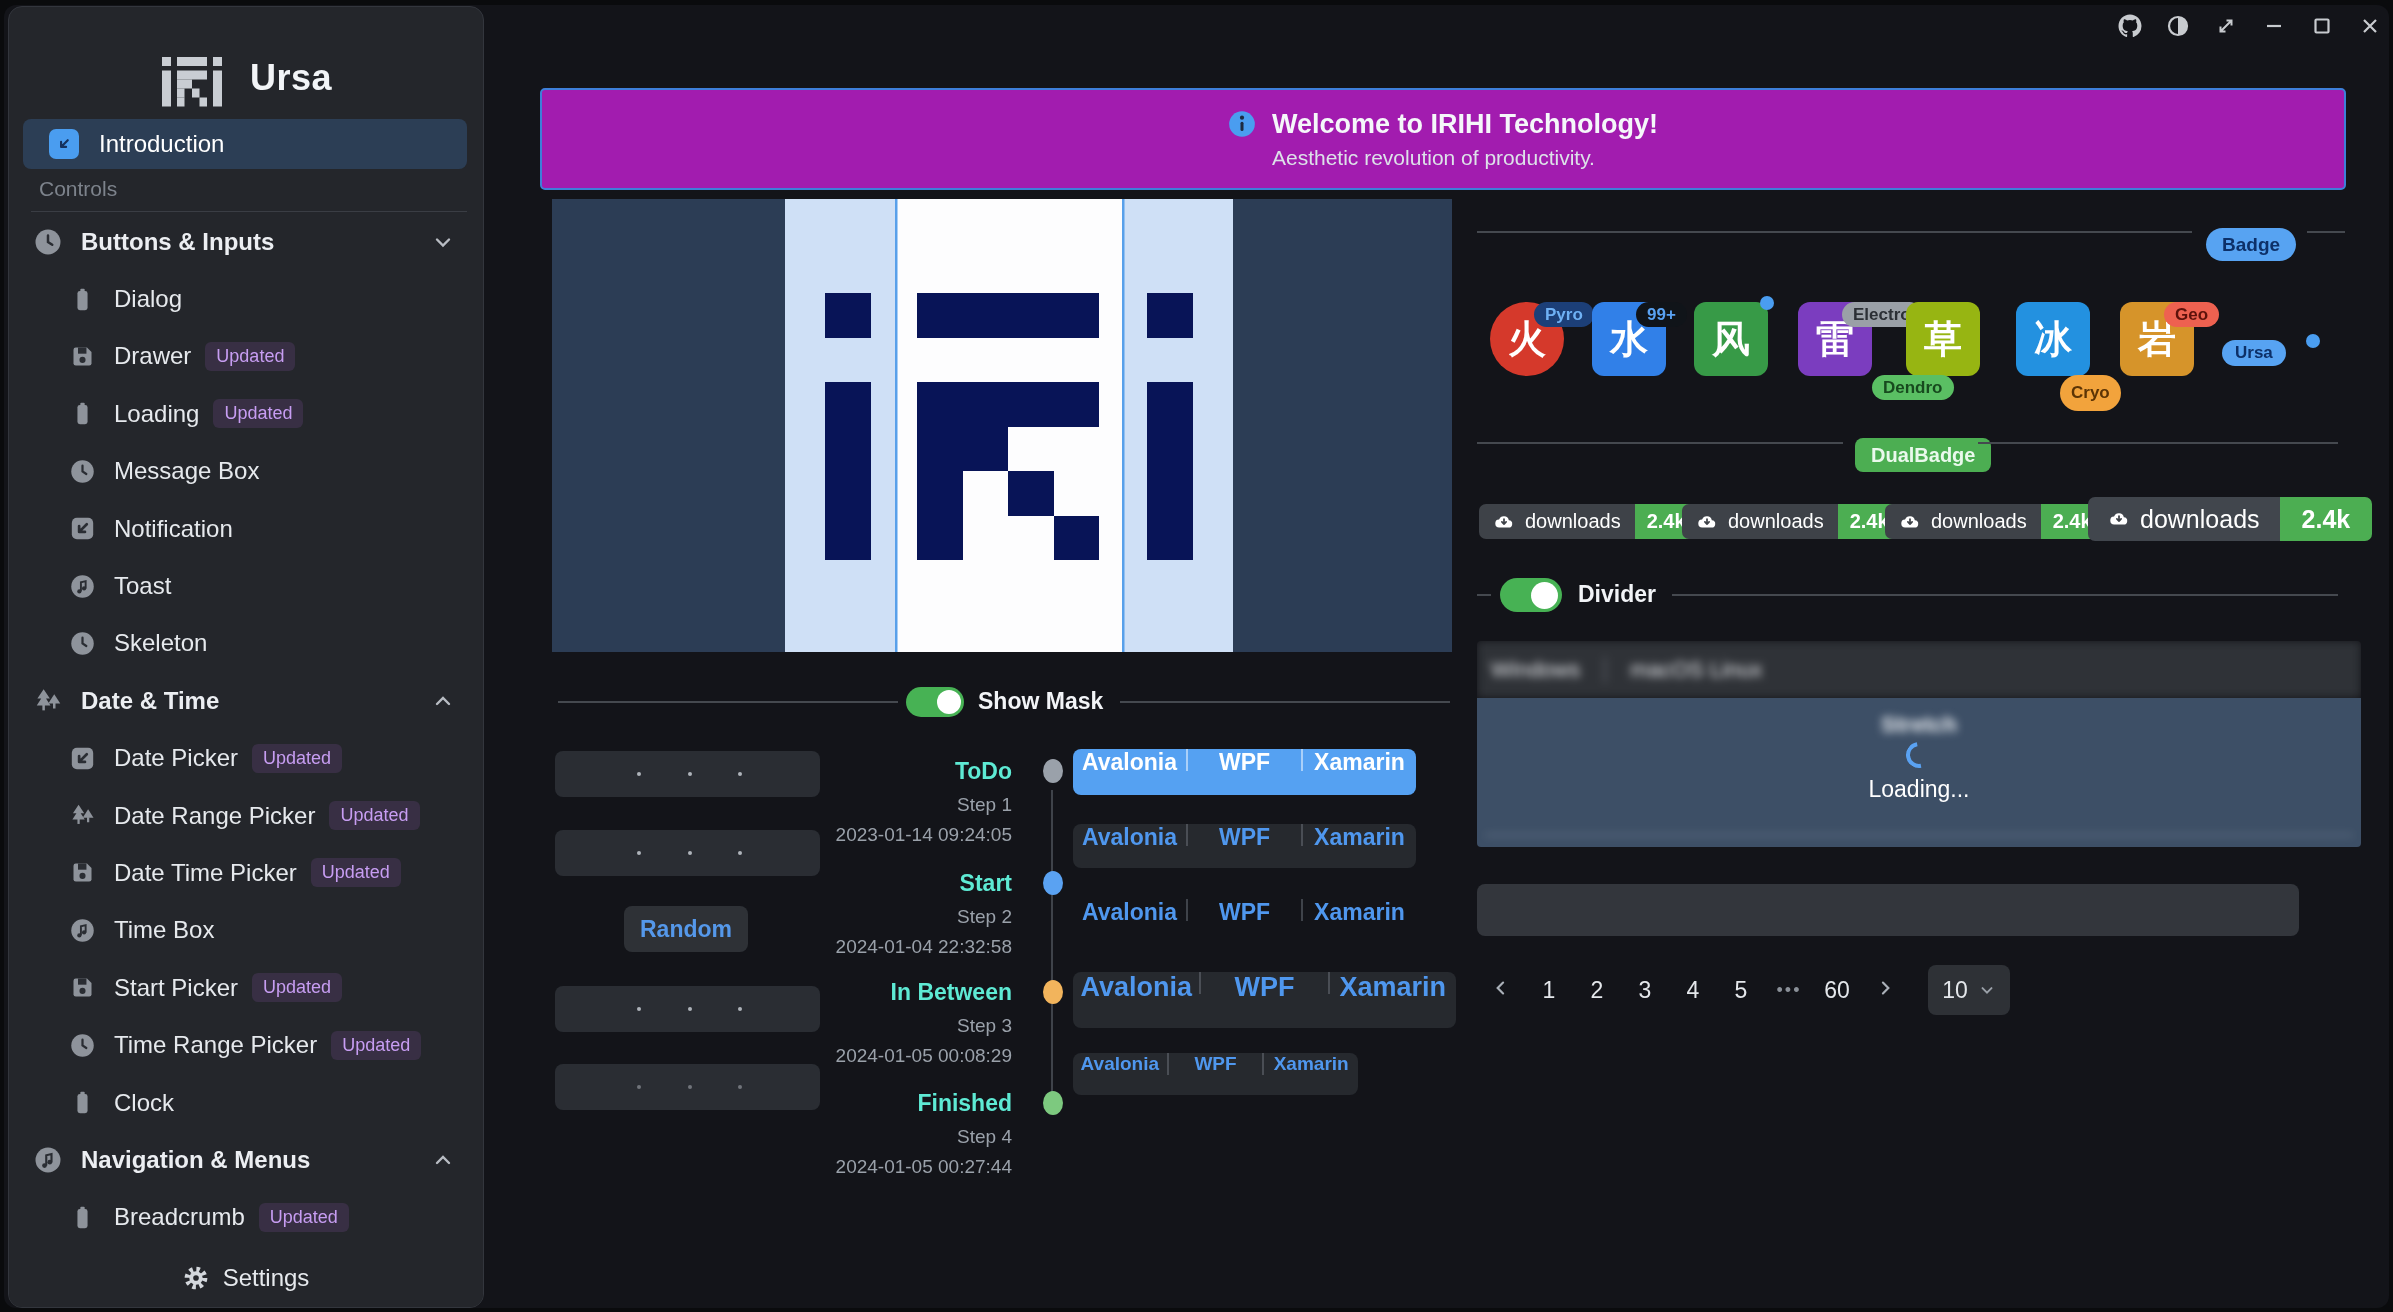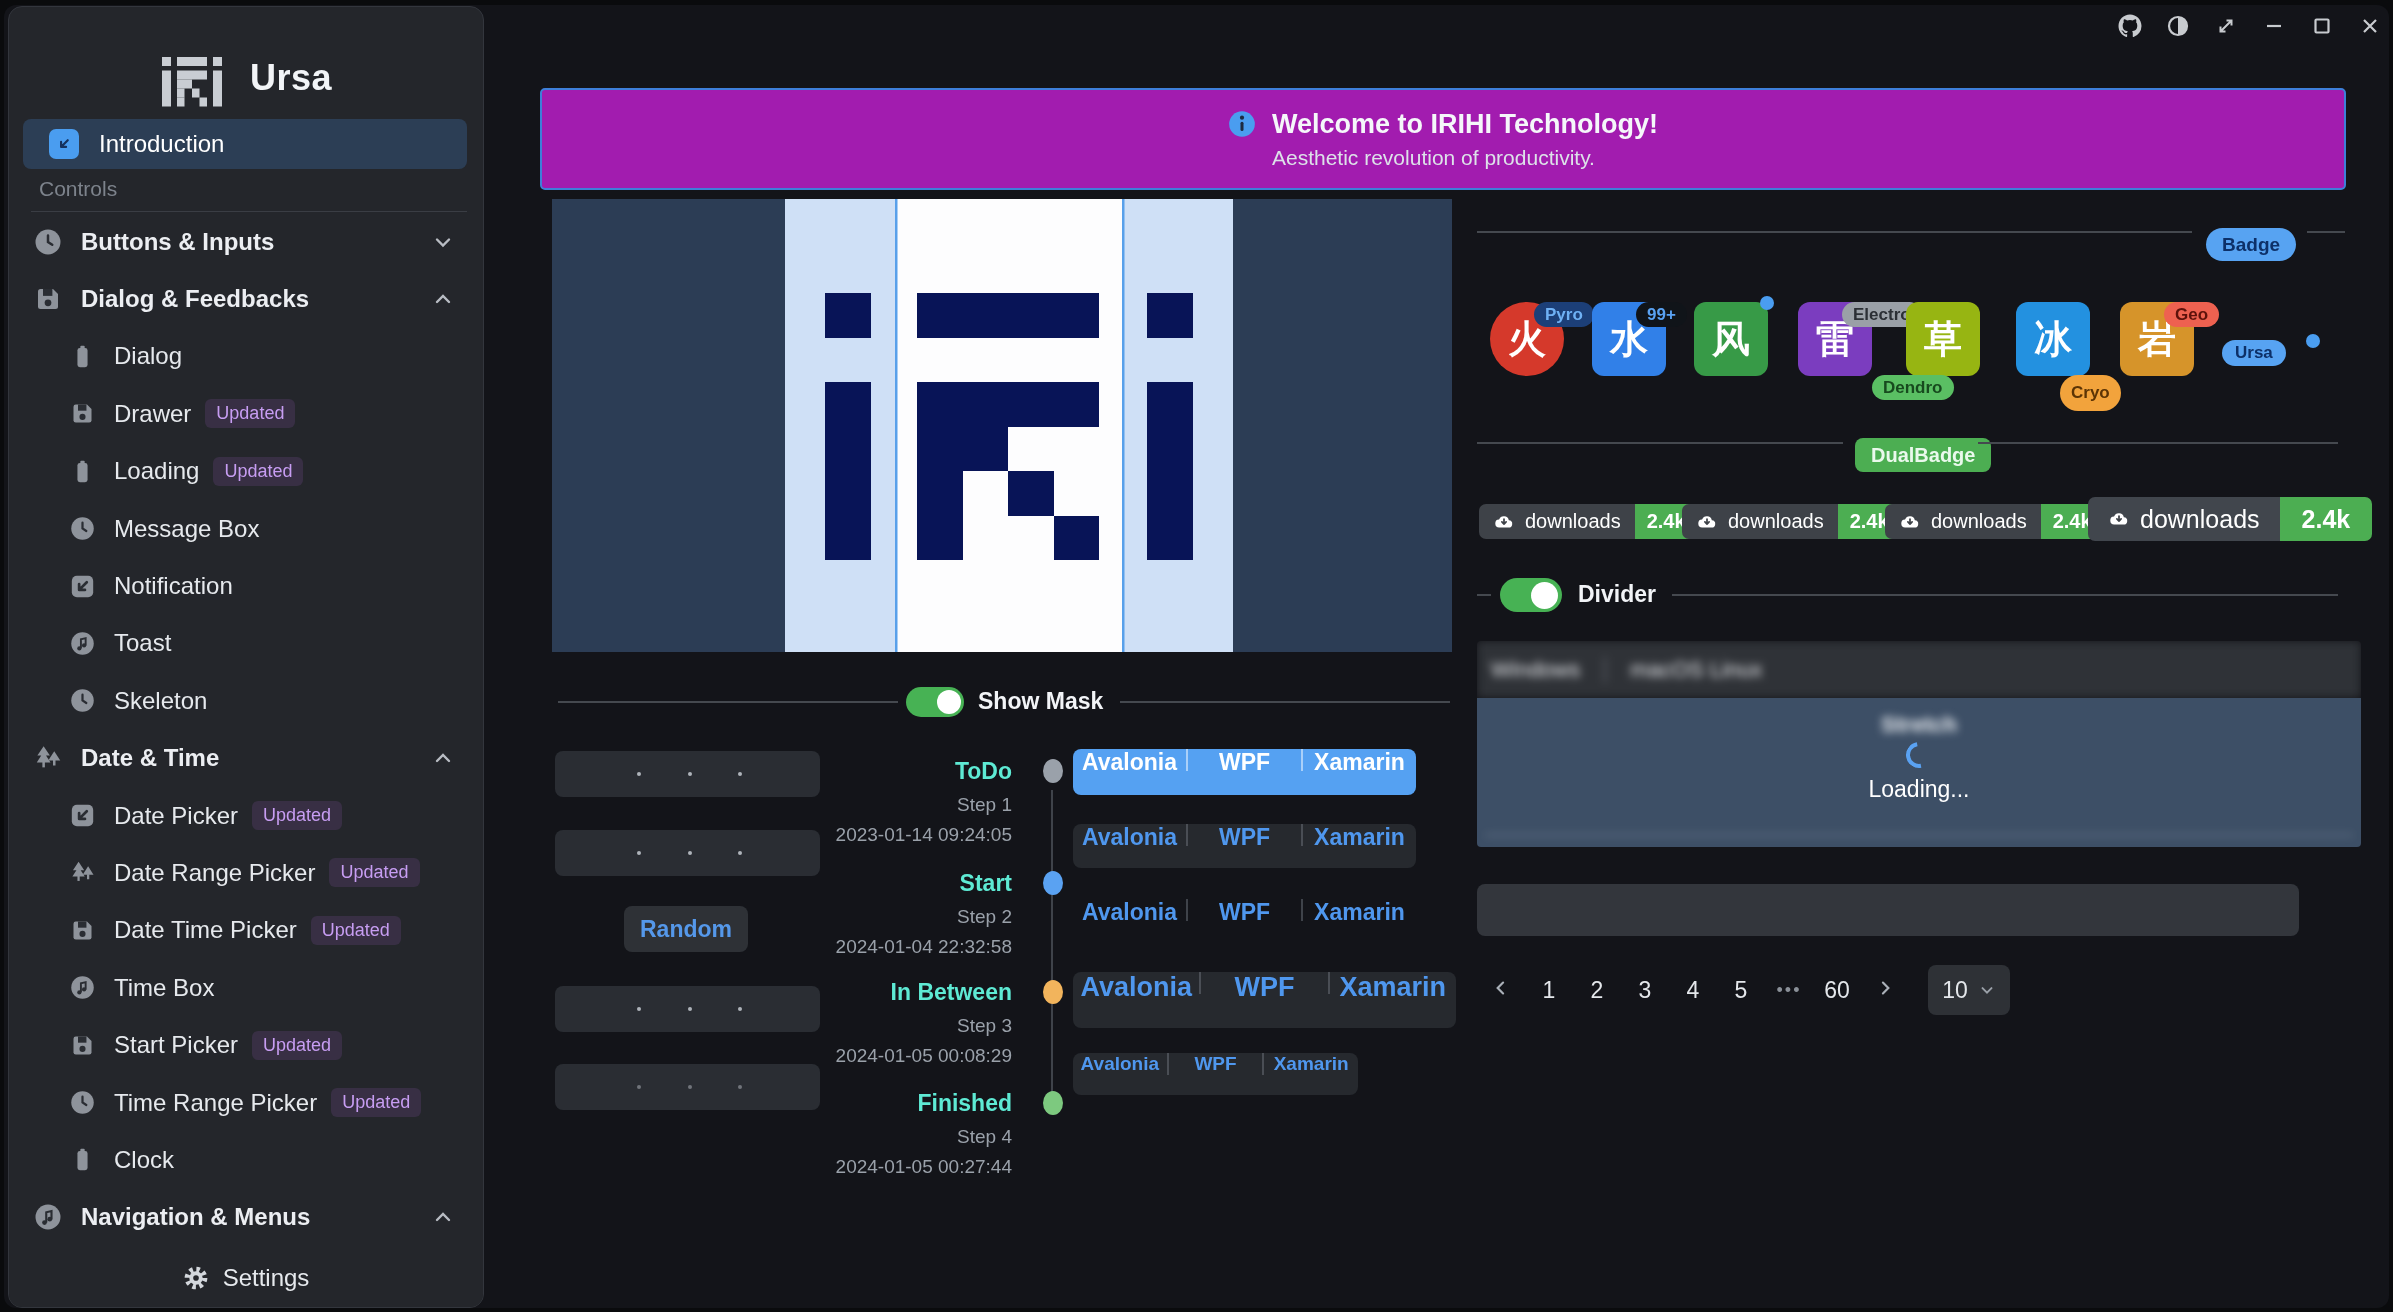--- a/index.html
+++ b/index.html
@@ -168,33 +168,20 @@
             <svg viewBox="0 0 24 24">
               <circle cx="12" cy="12" r="10" fill="#8e939b"></circle>
               <path d="M12 6.8V12l3.4 2.2" stroke="#2a2d33" stroke-width="2" fill="none" stroke-linecap="round"></path>
             </svg>
           </span>
           <span class="menu-label">Buttons &amp; Inputs</span>
           <span class="chev"><svg viewBox="0 0 24 24" fill="none" stroke="#b8bcc3" stroke-width="2.4" stroke-linecap="round">
               <path d="M6 9.5l6 6 6-6"></path>
             </svg></span>
         </div>
-        <div class="menu-row group">
-          <span class="mi">
-            <svg viewBox="0 0 24 24">
-              <path fill="#8e939b" d="M4 6a2 2 0 012-2h10l4 4v10a2 2 0 01-2 2H6a2 2 0 01-2-2z"></path>
-              <rect x="8" y="4" width="7.5" height="5.5" fill="#2a2d33"></rect>
-              <circle cx="12" cy="15" r="2.7" fill="#2a2d33"></circle>
-            </svg>
-          </span>
-          <span class="menu-label">Dialog &amp; Feedbacks</span>
-          <span class="chev"><svg viewBox="0 0 24 24" fill="none" stroke="#b8bcc3" stroke-width="2.4" stroke-linecap="round">
-              <path d="M6 15l6-6 6 6"></path>
-            </svg></span>
-        </div>
         <div class="menu-row child">
           <span class="mi">
             <svg viewBox="0 0 24 24">
               <rect x="10" y="2.5" width="4" height="2.2" rx="1" fill="#8e939b"></rect>
               <rect x="7.5" y="4.5" width="9" height="17" rx="2.2" fill="#8e939b"></rect>
             </svg>
           </span>
           <span class="menu-label">Dialog</span>
         </div>
         <div class="menu-row child">

